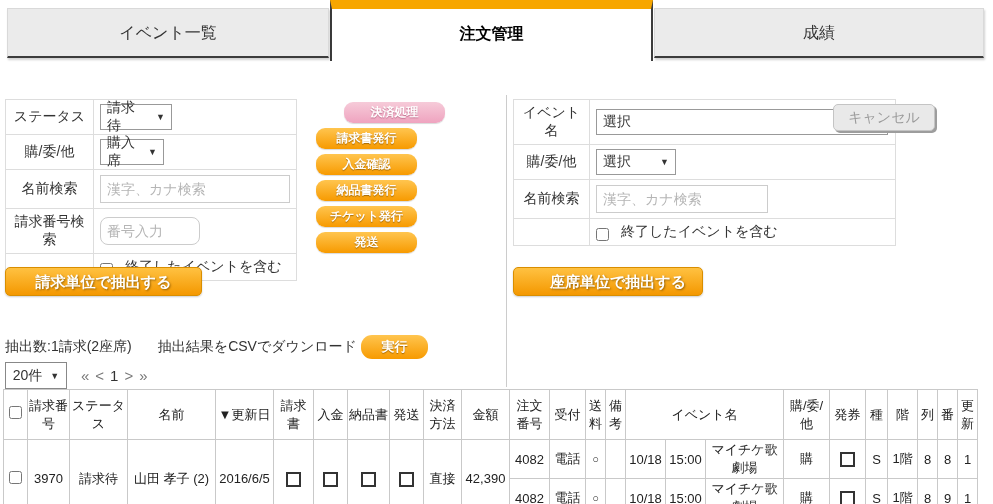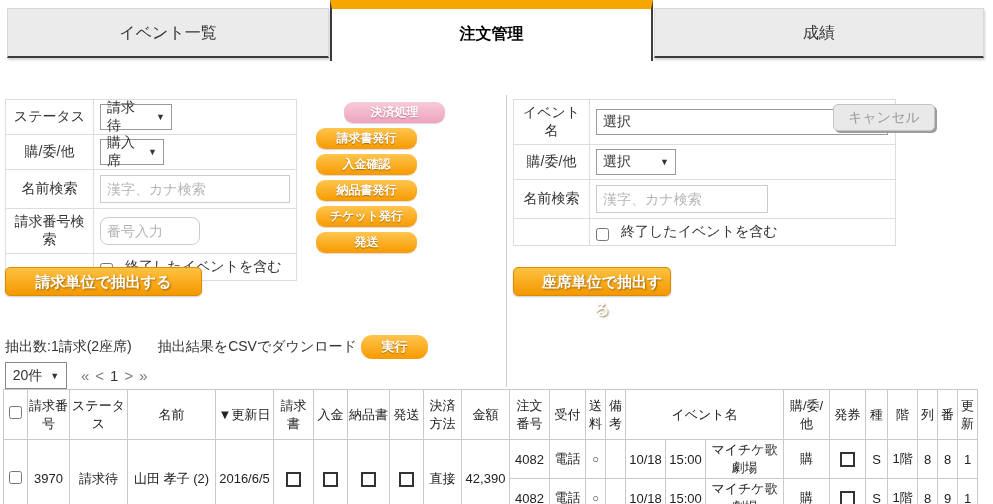--- a/index.html
+++ b/index.html
@@ -170,21 +170,21 @@
           <span>終了したイベントを含む</span>
         </label>
       </td>
     </tr>
   </tbody>
     </table>
 
   <button class="cancel-btn">キャンセル</button>
 
   <button class="bigbtn" style="left:5px;top:267px;width:197px;">請求単位で抽出する</button>
-  <button class="bigbtn" style="left:513px;top:267px;width:158px;padding-left:20px;">座席単位で抽出する</button>
+  <button class="bigbtn" style="left:513px;top:267px;width:190px;padding-left:20px;">座席単位で抽出する</button>
 
   <div class="statusline">
     <span>抽出数:1請求(2座席)</span><span class="gap"></span><span>抽出結果をCSVでダウンロード</span>
   </div>
   <button class="runbtn">実行</button>
 
   <div class="selbox perpage">
     <span>20件</span>
       <span class="arr">▼</span>
   </div>

